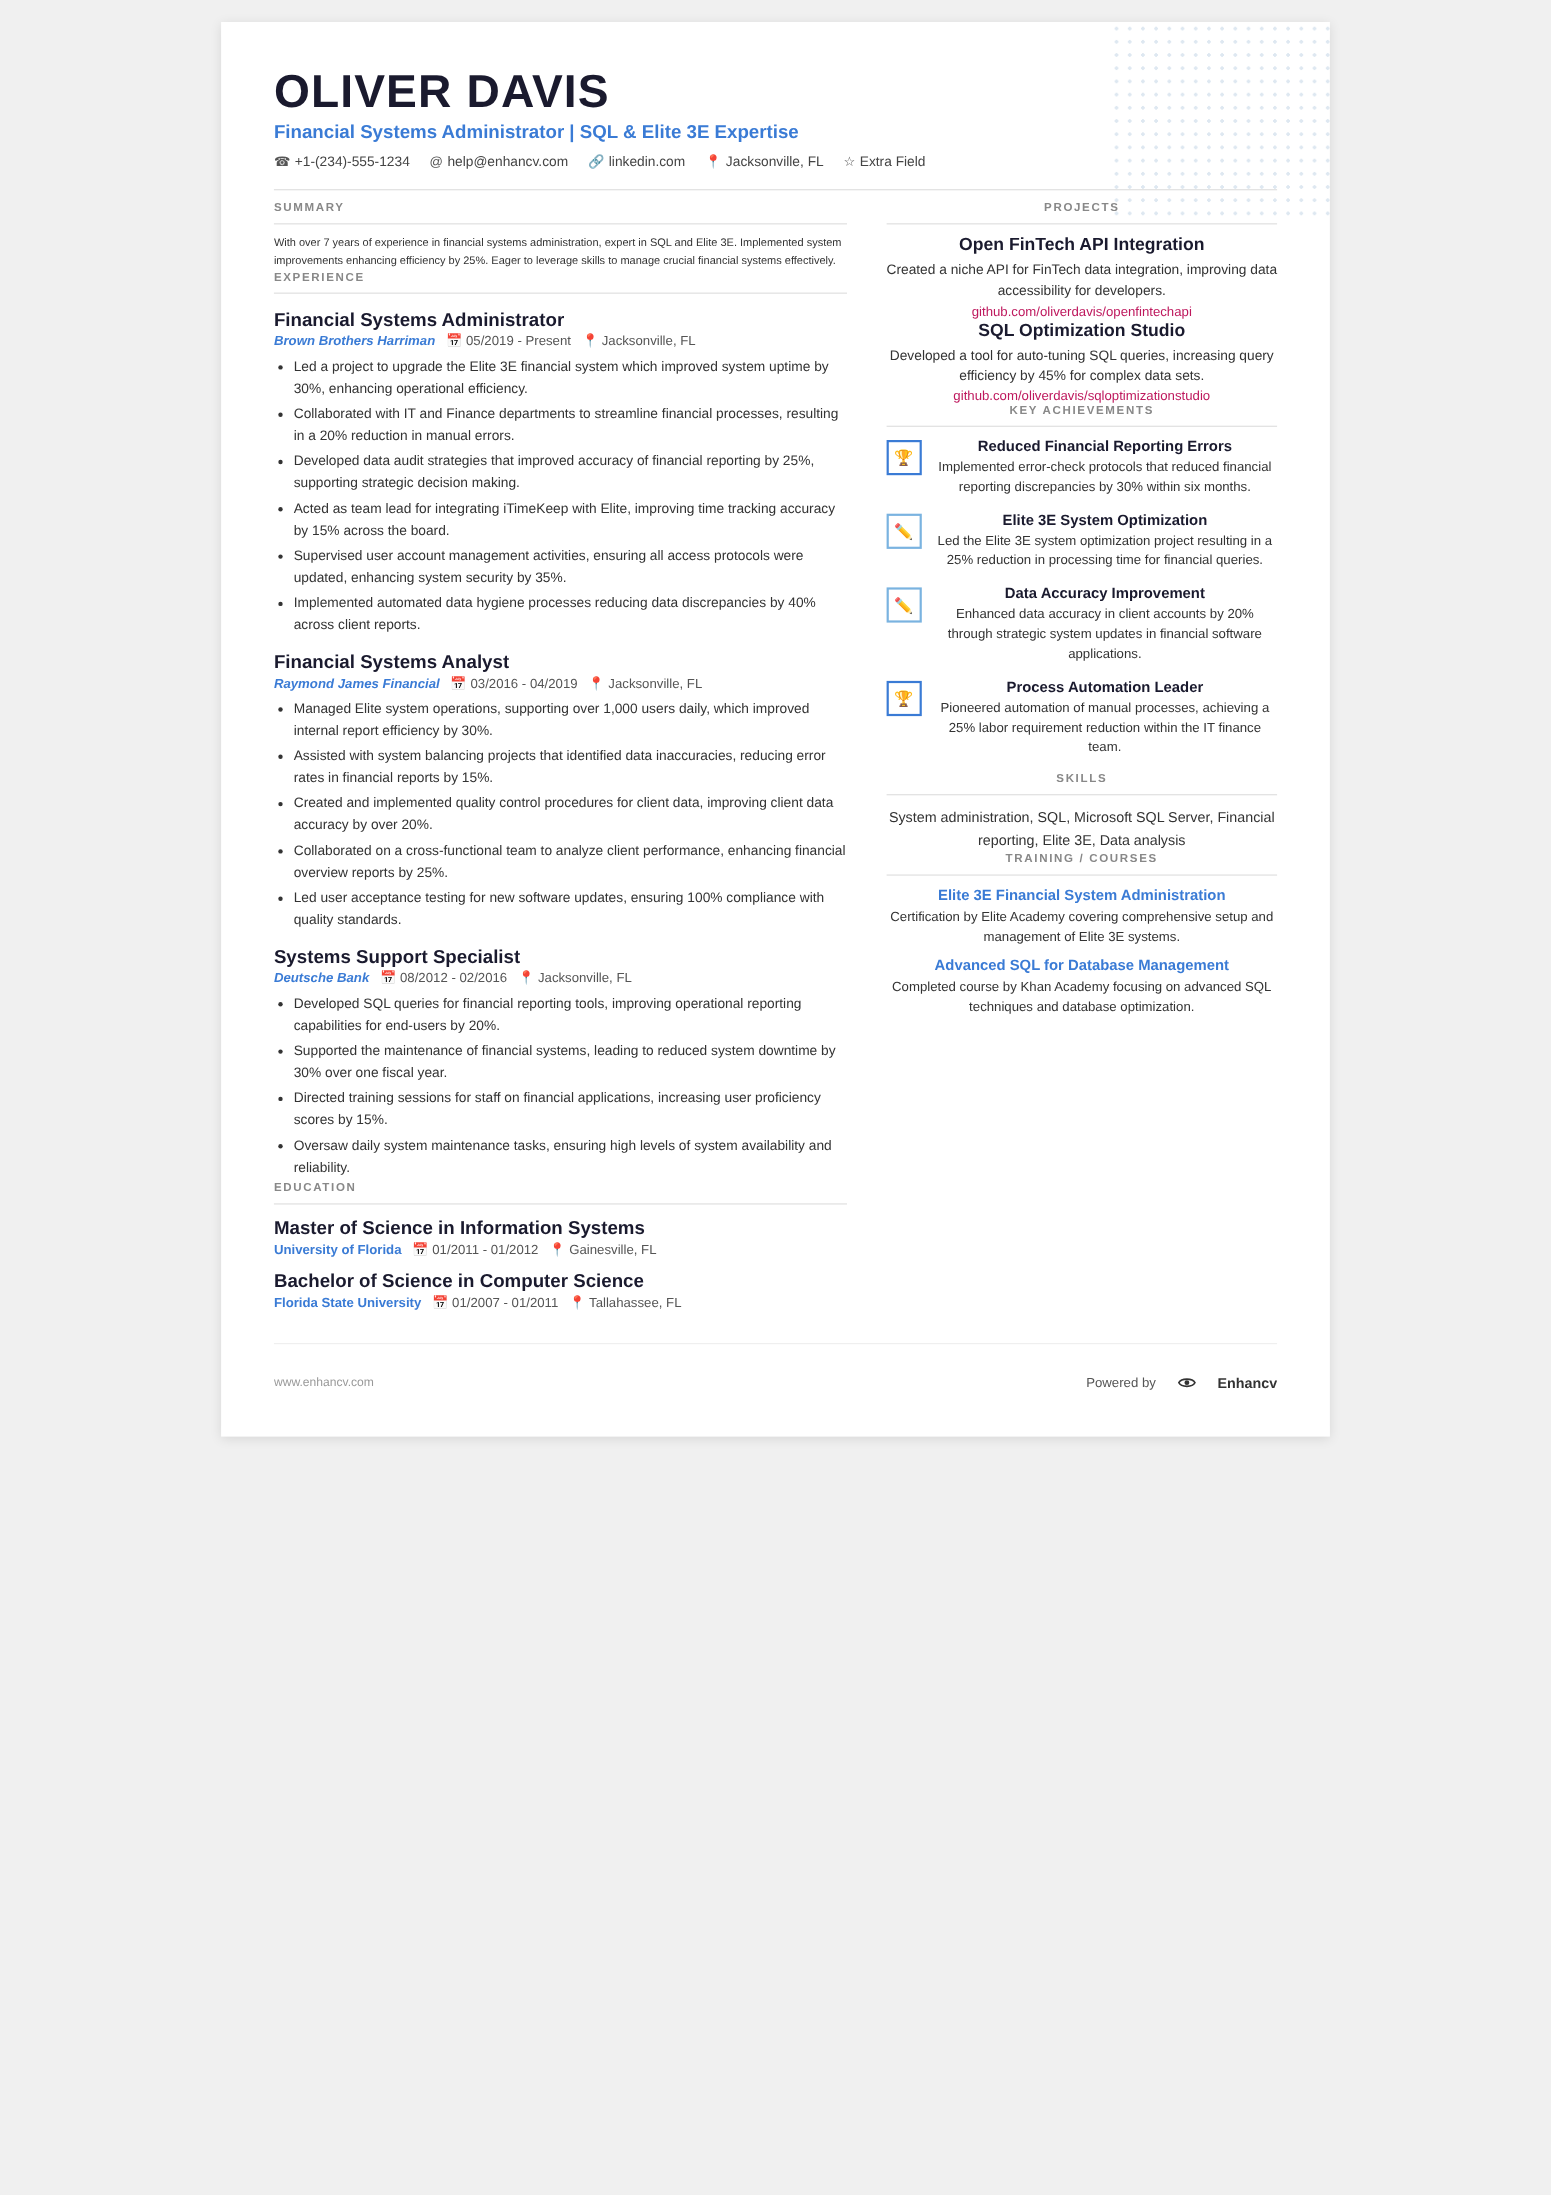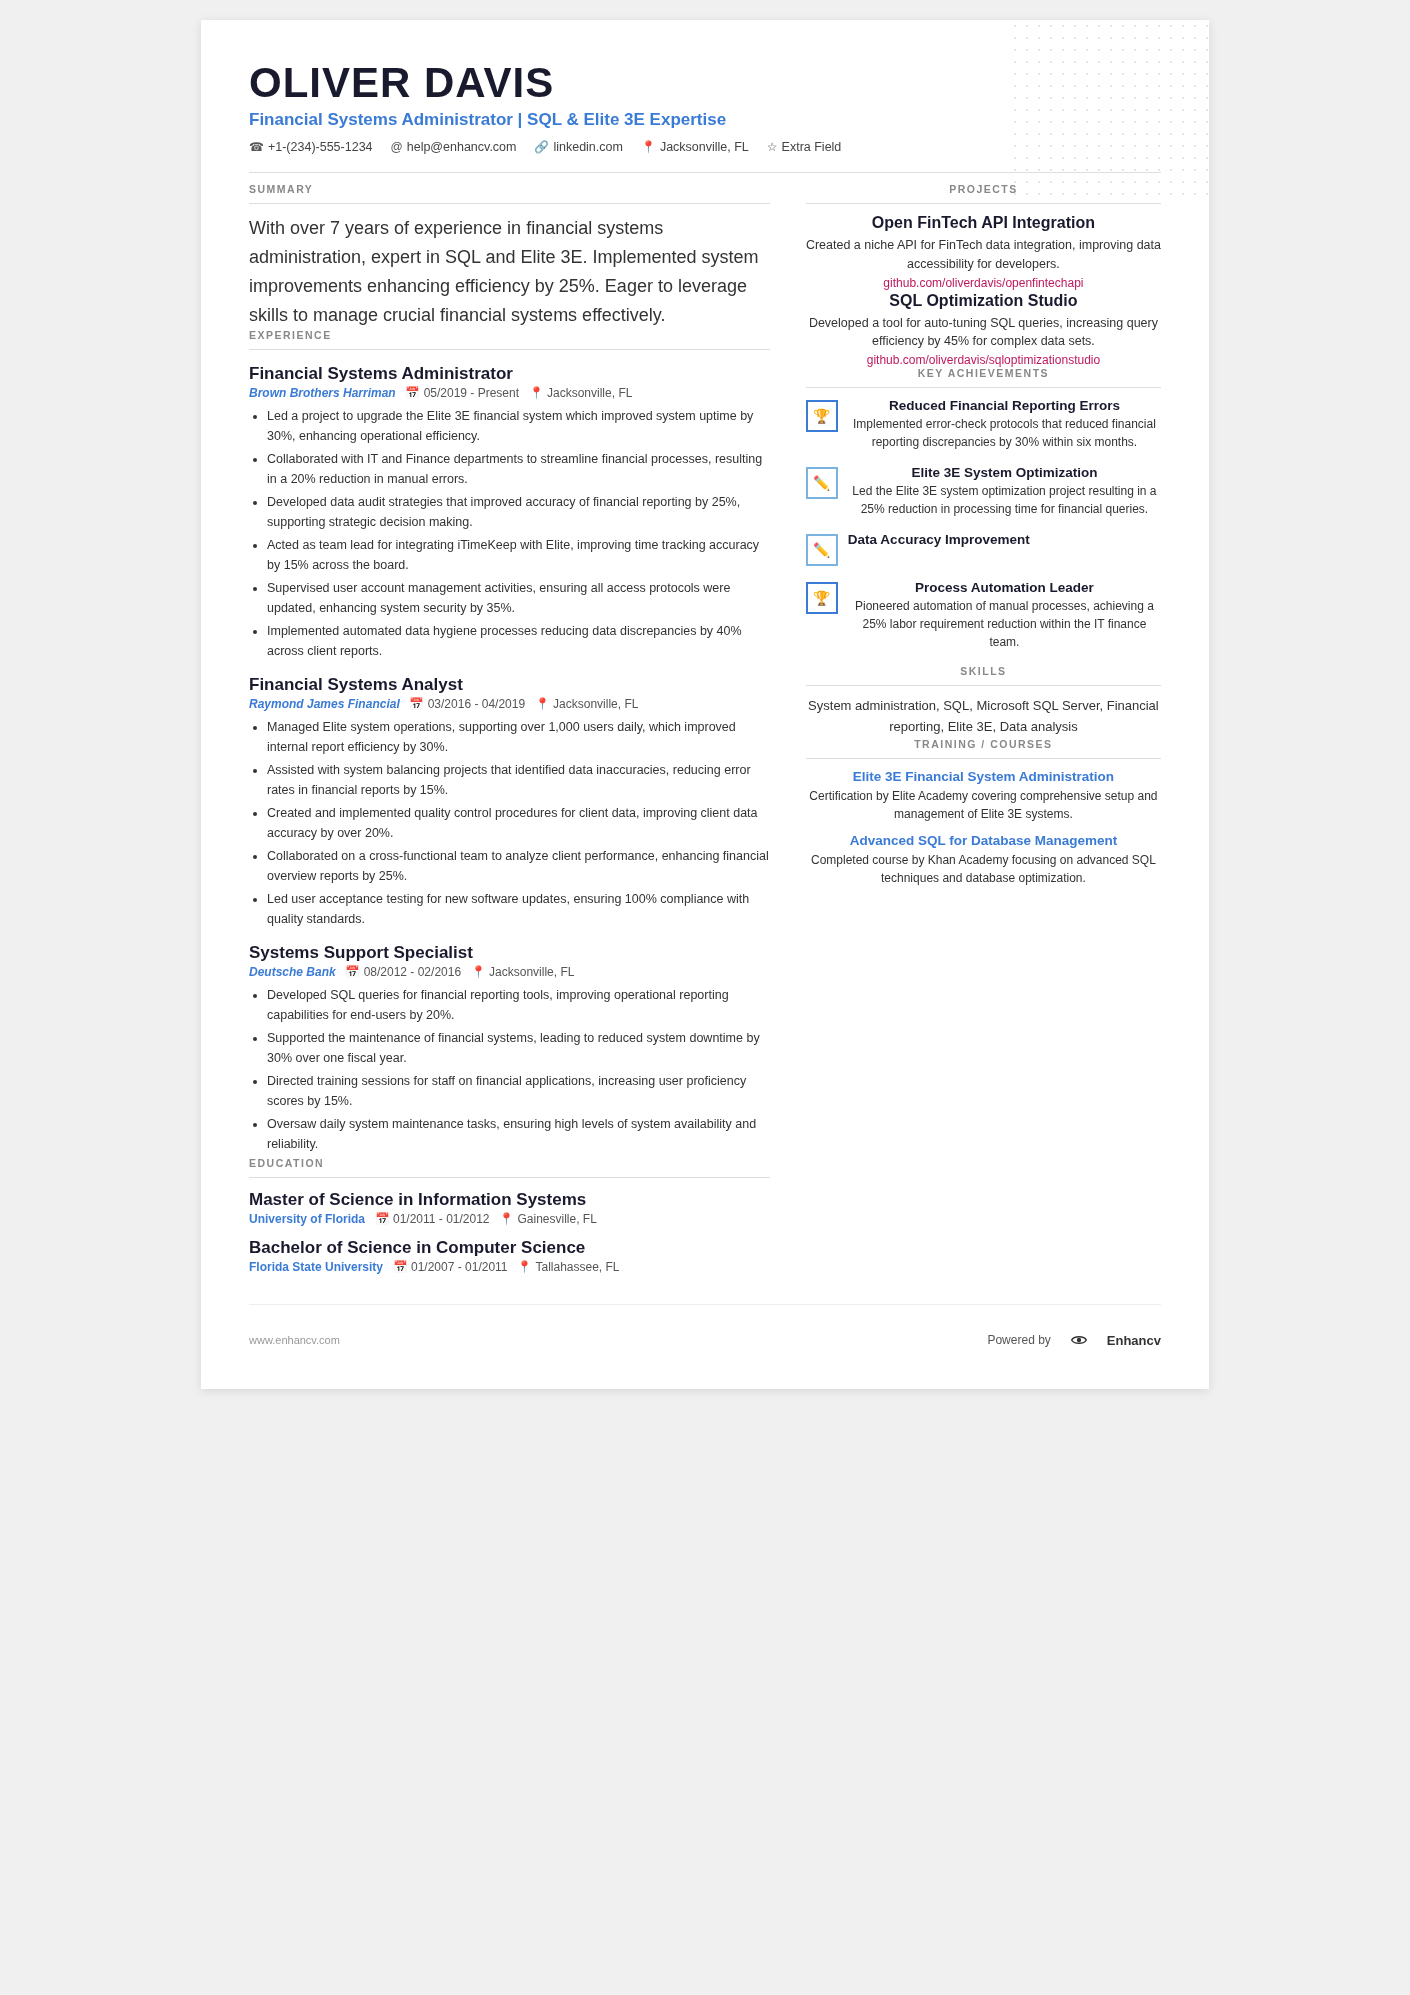--- a/index.html
+++ b/index.html
@@ -95,21 +95,21 @@
     }
     .section-title:first-child {
       margin-top: 0;
     }
     .section-divider {
       border: none;
       border-top: 1.5px solid #ddd;
       margin-bottom: 10px;
     }
     .summary-text {
-      font-size: 18px;
+      font-size: 10px;
       color: #333;
       line-height: 1.6;
     }
     
     .job-title {
       font-size: 17px;
       font-weight: 700;
       color: #1a1a2e;
       margin-top: 14px;
       margin-bottom: 2px;
@@ -436,20 +436,21 @@
             <div class="achievement-desc">Led the Elite 3E system optimization project resulting in a 25% reduction in processing time for financial queries.</div>
           </div>
         </div>
 
         <div class="achievement-item">
           <div class="achievement-icon-box pencil">
             <span style="color:#7ab3e0; font-size:14px;">✏️</span>
           </div>
           <div class="achievement-content">
             <div class="achievement-title">Data Accuracy Improvement</div>
+            <div class="achievement-desc">Enhanced data accuracy in client accounts by 20% through strategic system updates in financial software applications.</div>
           </div>
         </div>
 
         <div class="achievement-item">
           <div class="achievement-icon-box">
             <span style="color:#3a7bd5; font-size:14px;">🏆</span>
           </div>
           <div class="achievement-content">
             <div class="achievement-title">Process Automation Leader</div>
             <div class="achievement-desc">Pioneered automation of manual processes, achieving a 25% labor requirement reduction within the IT finance team.</div>

